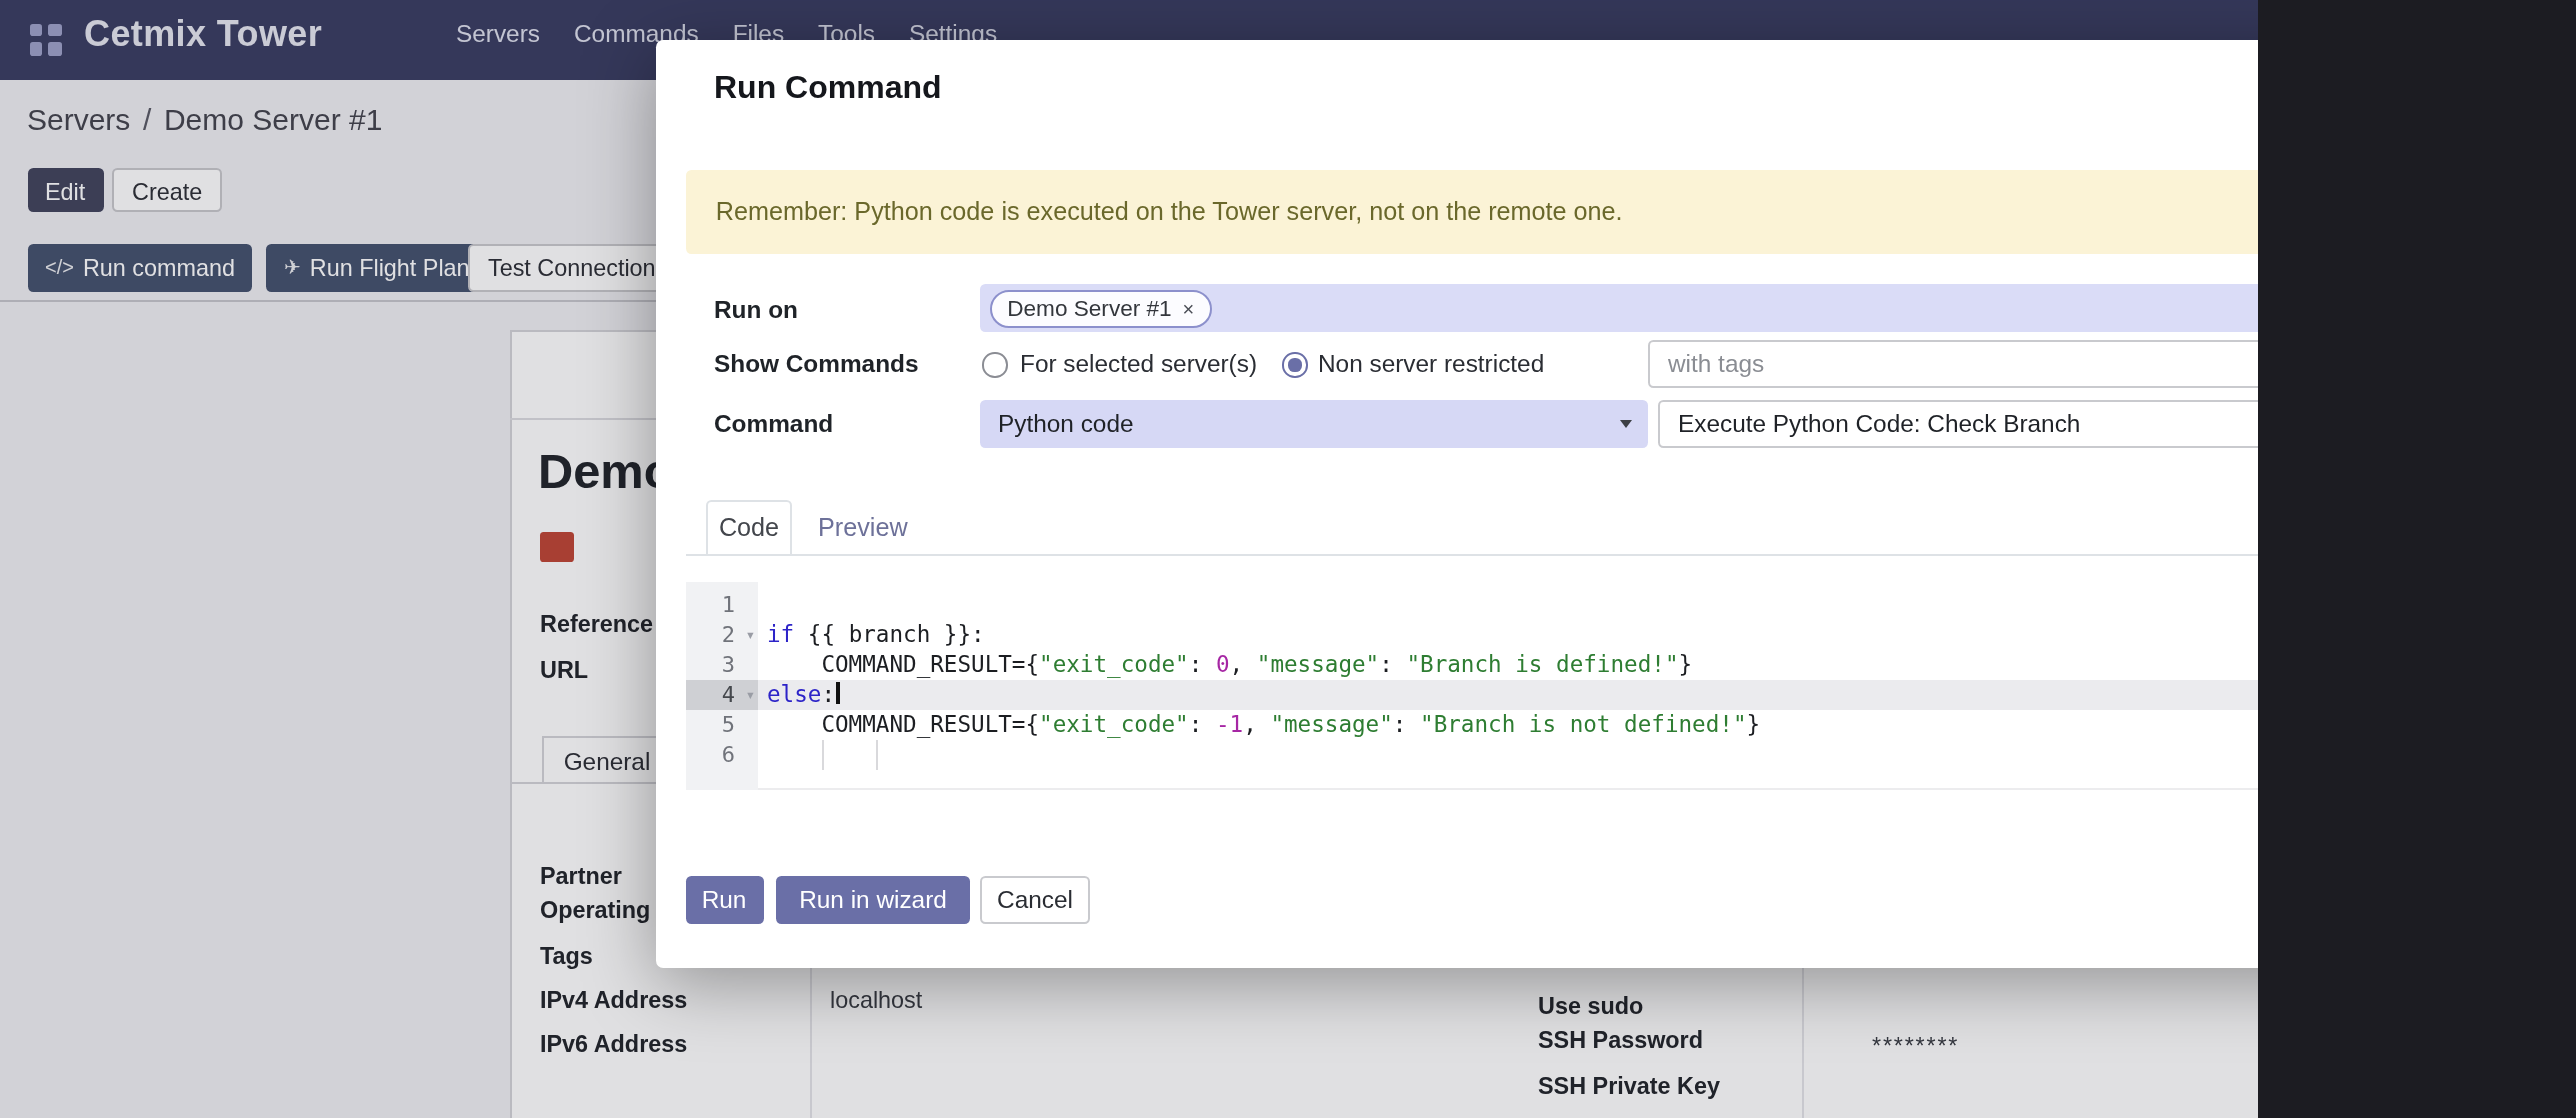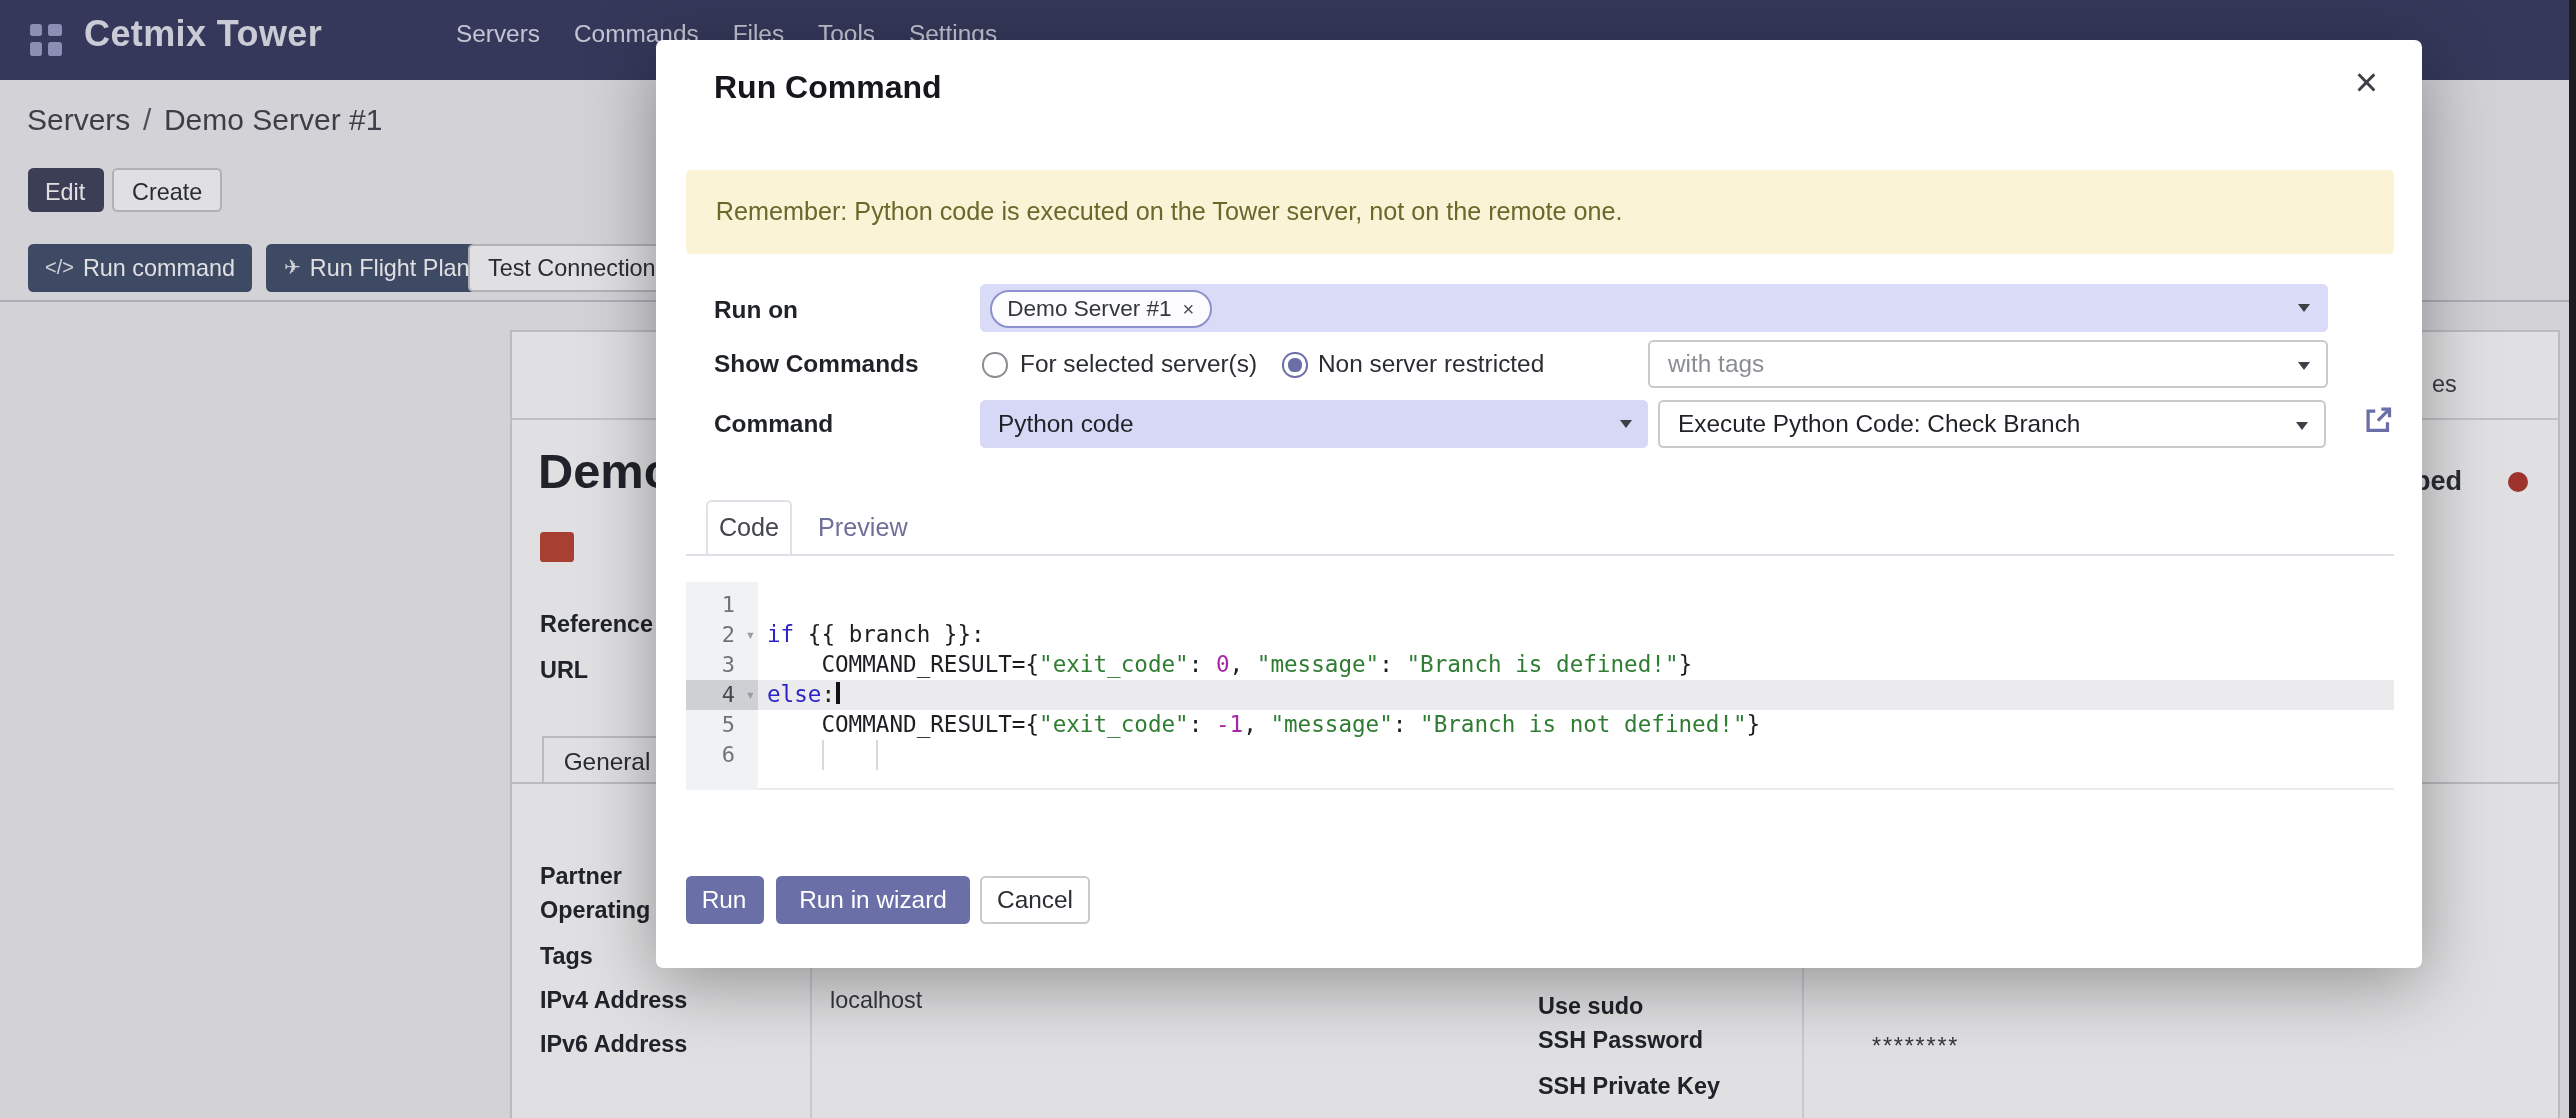--- a/index.html
+++ b/index.html
@@ -2,21 +2,21 @@
 <html style="--navbar-bg: #3b3e63; --primary: #6a6fa7; --lavender-field: #d6d8f5; --alert-bg: #fbf3d6; --alert-text: #6a682b; --status-dot: #b3392f; --swatch-red: #bf4736; --code-keyword: #2d24c8; --code-string: #2e7d32; --code-number: #a626a4;font-size:14.5px"><head>
 <meta charset="utf-8">
 <style>
   :root{
     --navbar-bg:#3b3e63; --primary:#6a6fa7; --lavender-field:#d6d8f5;
     --alert-bg:#fbf3d6; --alert-text:#6a682b; --status-dot:#b3392f;
     --swatch-red:#bf4736; --code-keyword:#2d24c8; --code-string:#2e7d32; --code-number:#a626a4;
   }
   *{margin:0;padding:0;box-sizing:border-box}
   body{width:2576px;height:1118px;overflow:hidden;background:#1c1c22;font-family:"Liberation Sans",sans-serif}
-  #stage{position:relative;width:2569px;height:1118px;overflow:hidden}
+  #stage{position:relative;width:2258px;height:1118px;overflow:hidden}
   #app{position:absolute;left:0;top:0;width:1288px;height:559px;transform:scale(2);transform-origin:0 0;background:#efeff3}
 
   
   #navbar{position:absolute;left:0;top:0;width:1288px;height:40px;background:var(--navbar-bg)}
   #apps-icon{position:absolute;left:14.5px;top:11.7px;width:16.3px;height:16.3px;display:grid;grid-template-columns:1fr 1fr;gap:2.7px;cursor:pointer}
   #apps-icon i{background:#9fa3c9;border-radius:1.4px}
   #brand{position:absolute;left:42px;top:7.2px;font-size:18px;font-weight:700;color:#e6e7f0;letter-spacing:0.2px}
   #nav-menu{position:absolute;left:228px;top:0;height:34px;display:flex;align-items:center;gap:17px;font-size:12.2px;color:#dee0ed}
   #nav-menu span{cursor:pointer}
 

